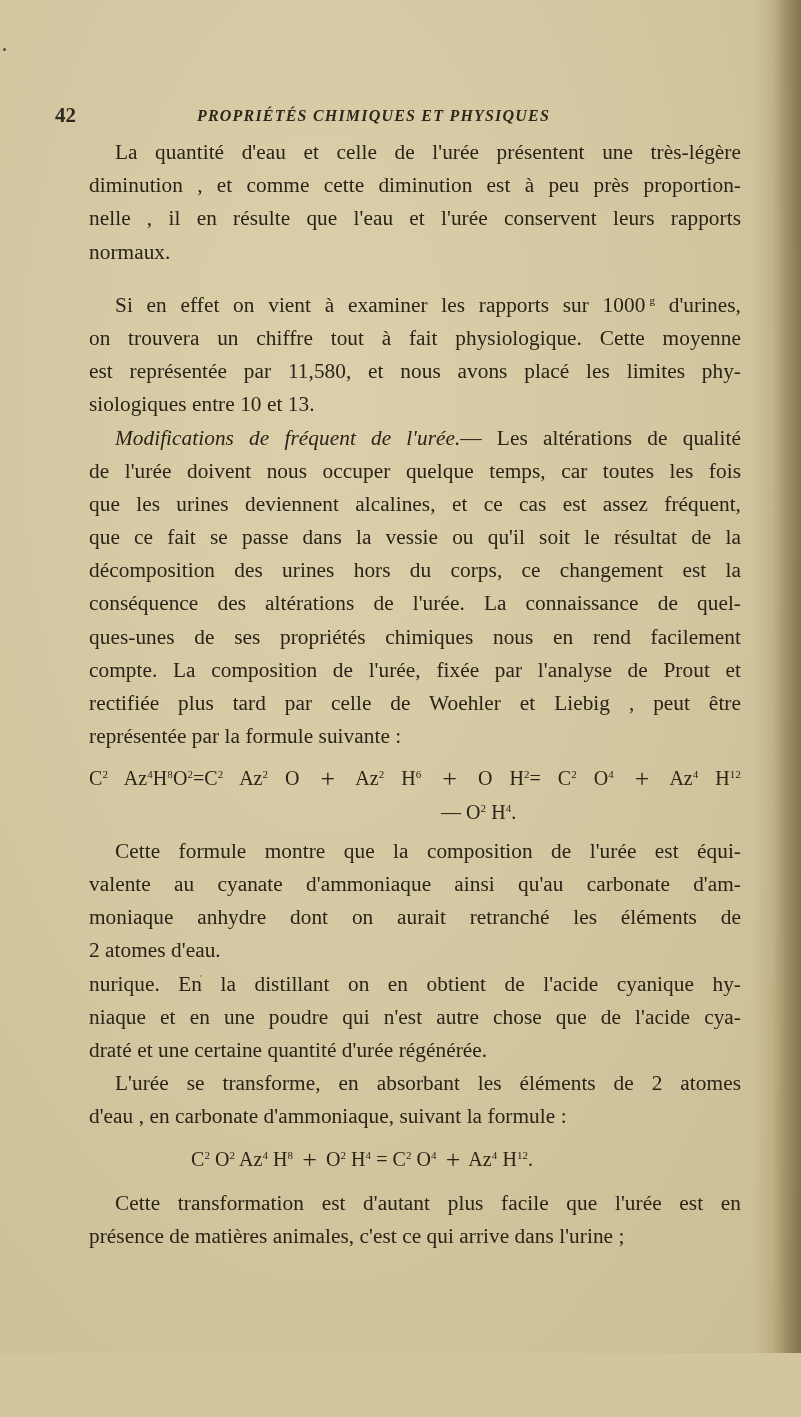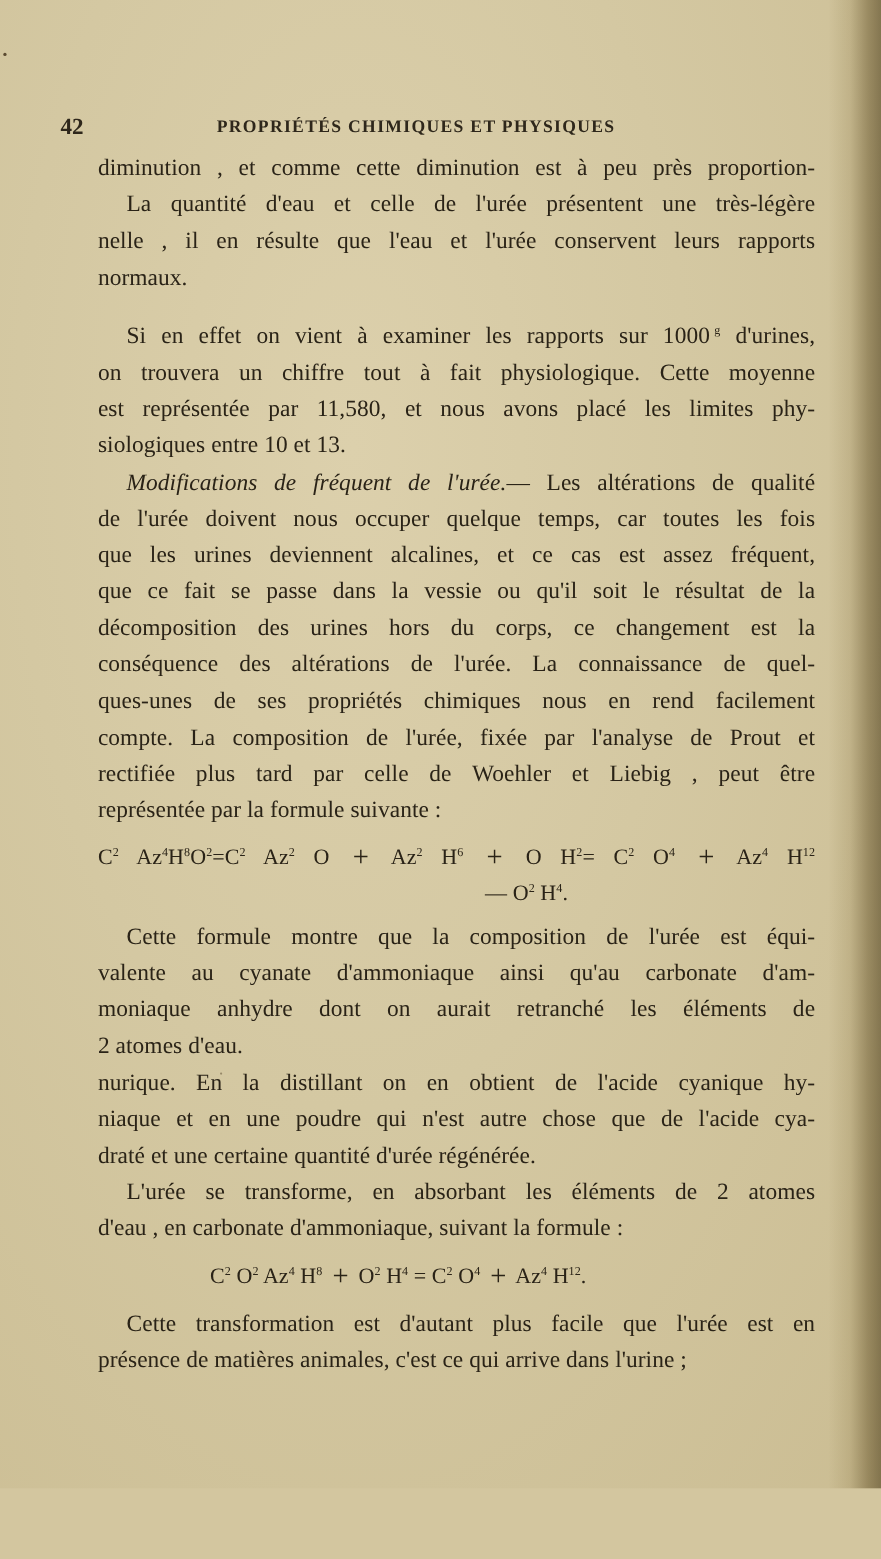--- a/index.html
+++ b/index.html
@@ -46,20 +46,21 @@
       color: #2e271b;
     }
     .running-title {
       position: absolute;
       left: 142px;
       top: 4px;
       font-size: 16px;
       letter-spacing: 1.2px;
       font-weight: bold;
       color: #2e271b;
+      font-style: italic;
     }
     .body-text {
       position: absolute;
       top: 136px;
       left: 89px;
       width: 652px;
       font-family: "Liberation Serif", serif;
       font-size: 21.3px;
       line-height: 33.2px;
       color: #2a2317;
@@ -121,22 +122,22 @@
   <div class="speck" style="left:200px; top:975px; width:2px; height:2px; opacity:0.5;"></div>
 
   <div class="header">
     <span class="page-number">42</span>
     <span class="running-title">PROPRIÉTÉS CHIMIQUES ET PHYSIQUES</span>
   </div>
 
   <div class="body-text">
 
     <div>
+      <span class="line indent">La quantité d'eau et celle de l'urée présentent une très-légère</span>
       <span class="line">diminution , et comme cette diminution est à peu près proportion-</span>
-      <span class="line indent">La quantité d'eau et celle de l'urée présentent une très-légère</span>
       <span class="line">nelle , il en résulte que l'eau et l'urée conservent leurs rapports</span>
       <span class="line last">normaux.</span>
     </div>
 
     <div>
       <span class="line indent" style="text-align-last:justify;margin-top:20px;"><span>Si en effet on vient à examiner les rapports sur 1000</span><sup style="font-size:11px; vertical-align:8px; line-height:0; padding-left:4px;">g</sup><span> d'urines,</span></span>
       <span class="line">on trouvera un chiffre tout à fait physiologique. Cette moyenne</span>
       <span class="line">est représentée par 11,580, et nous avons placé les limites phy-</span>
       <span class="line last">siologiques entre 10 et 13.</span>
     </div>

